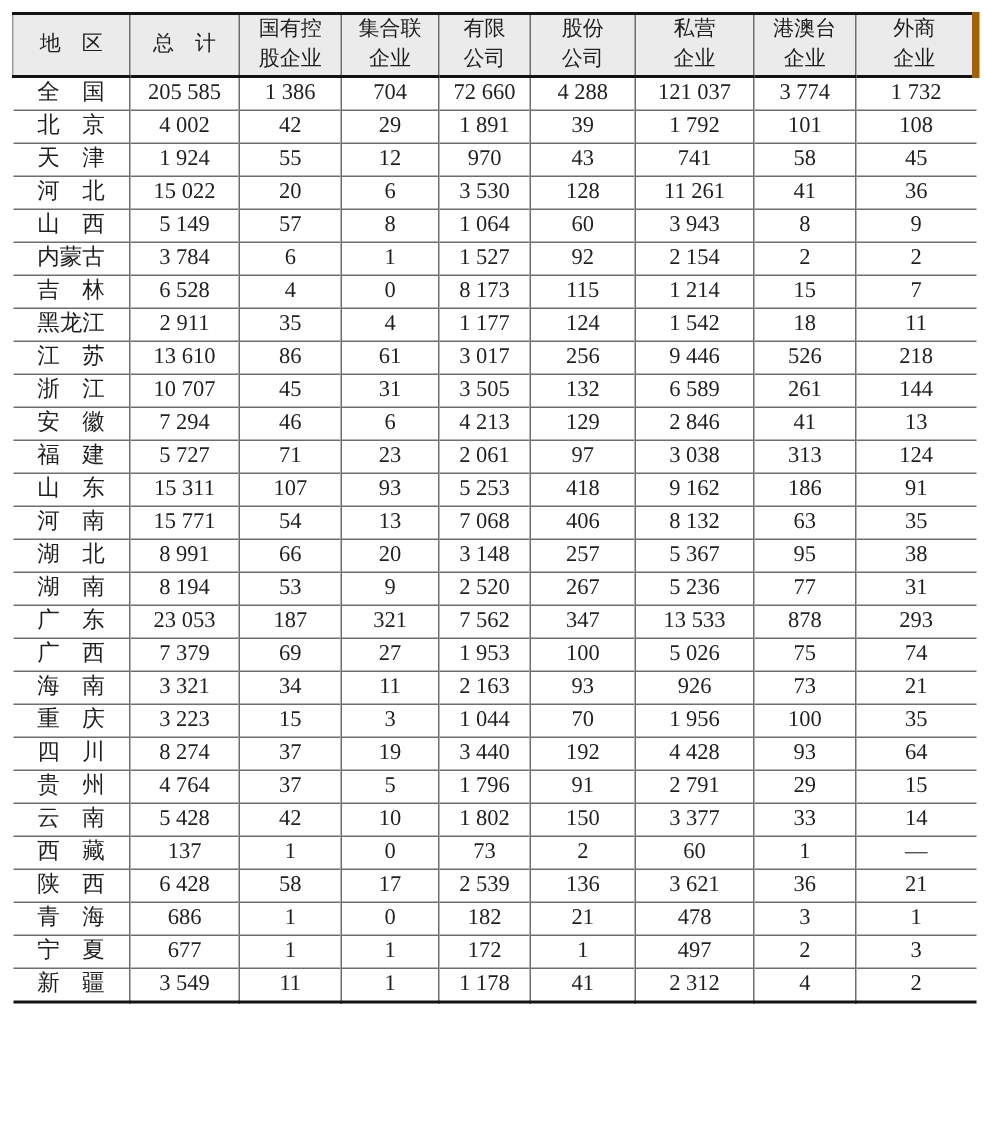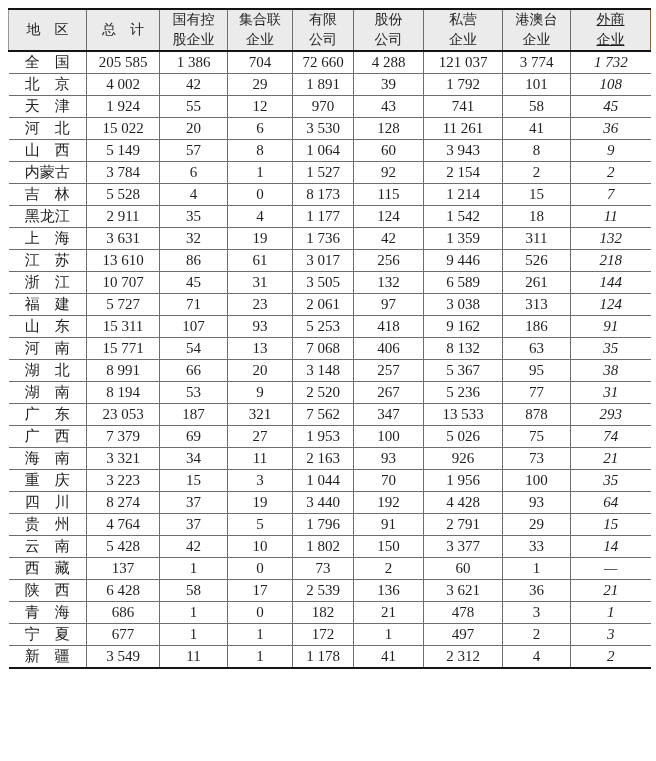--- a/index.html
+++ b/index.html
@@ -37,35 +37,35 @@
     font-size: 14px;
     line-height: 1.4;
     height: 40px;
     text-align: center;
     vertical-align: middle;
     border-bottom: 2px solid #141414;
     border-left: 1px solid #6e6e6e;
     padding: 0 2px;
   }
   thead th:first-child { border-left: 1px solid #9a9a9a; }
-  thead th:last-child  { border-right: 1px solid #a16207; text-decoration: underline; }
+  thead th:last-child  { border-right: 5px solid #a16207; }
 
   tbody td {
     font-size: 15px;
     height: 21px;
     line-height: 21px;
     text-align: center;
     vertical-align: middle;
     padding: 0 2px;
     border-top: 1px solid #6e6e6e;
     border-left: 1px solid #6e6e6e;
     white-space: nowrap;
   }
   tbody td:first-child { border-left: none; }
-  tbody td:last-child  { border-right: none; font-style: italic; }
+  tbody td:last-child  { border-right: none; }
   tbody tr:first-child td { border-top: none; }
 </style>
 </head>
 <body>
 
 <div class="page">
   <table class="stat-table">
     <colgroup>
       <col>
         <col>
@@ -152,52 +152,41 @@
           <td>6</td>
           <td>1</td>
           <td>1 527</td>
           <td>92</td>
           <td>2 154</td>
           <td>2</td>
           <td>2</td>
         </tr>
         <tr>
           <td>吉　林</td>
-          <td>5 528</td>
+          <td>6 528</td>
           <td>4</td>
           <td>0</td>
           <td>8 173</td>
           <td>115</td>
           <td>1 214</td>
           <td>15</td>
           <td>7</td>
         </tr>
         <tr>
           <td>黑龙江</td>
           <td>2 911</td>
           <td>35</td>
           <td>4</td>
           <td>1 177</td>
           <td>124</td>
           <td>1 542</td>
           <td>18</td>
           <td>11</td>
         </tr>
         <tr>
-          <td>上　海</td>
-          <td>3 631</td>
-          <td>32</td>
-          <td>19</td>
-          <td>1 736</td>
-          <td>42</td>
-          <td>1 359</td>
-          <td>311</td>
-          <td>132</td>
-        </tr>
-        <tr>
           <td>江　苏</td>
           <td>13 610</td>
           <td>86</td>
           <td>61</td>
           <td>3 017</td>
           <td>256</td>
           <td>9 446</td>
           <td>526</td>
           <td>218</td>
         </tr>
@@ -206,20 +195,31 @@
           <td>10 707</td>
           <td>45</td>
           <td>31</td>
           <td>3 505</td>
           <td>132</td>
           <td>6 589</td>
           <td>261</td>
           <td>144</td>
         </tr>
         <tr>
+          <td>安　徽</td>
+          <td>7 294</td>
+          <td>46</td>
+          <td>6</td>
+          <td>4 213</td>
+          <td>129</td>
+          <td>2 846</td>
+          <td>41</td>
+          <td>13</td>
+        </tr>
+        <tr>
           <td>福　建</td>
           <td>5 727</td>
           <td>71</td>
           <td>23</td>
           <td>2 061</td>
           <td>97</td>
           <td>3 038</td>
           <td>313</td>
           <td>124</td>
         </tr>

